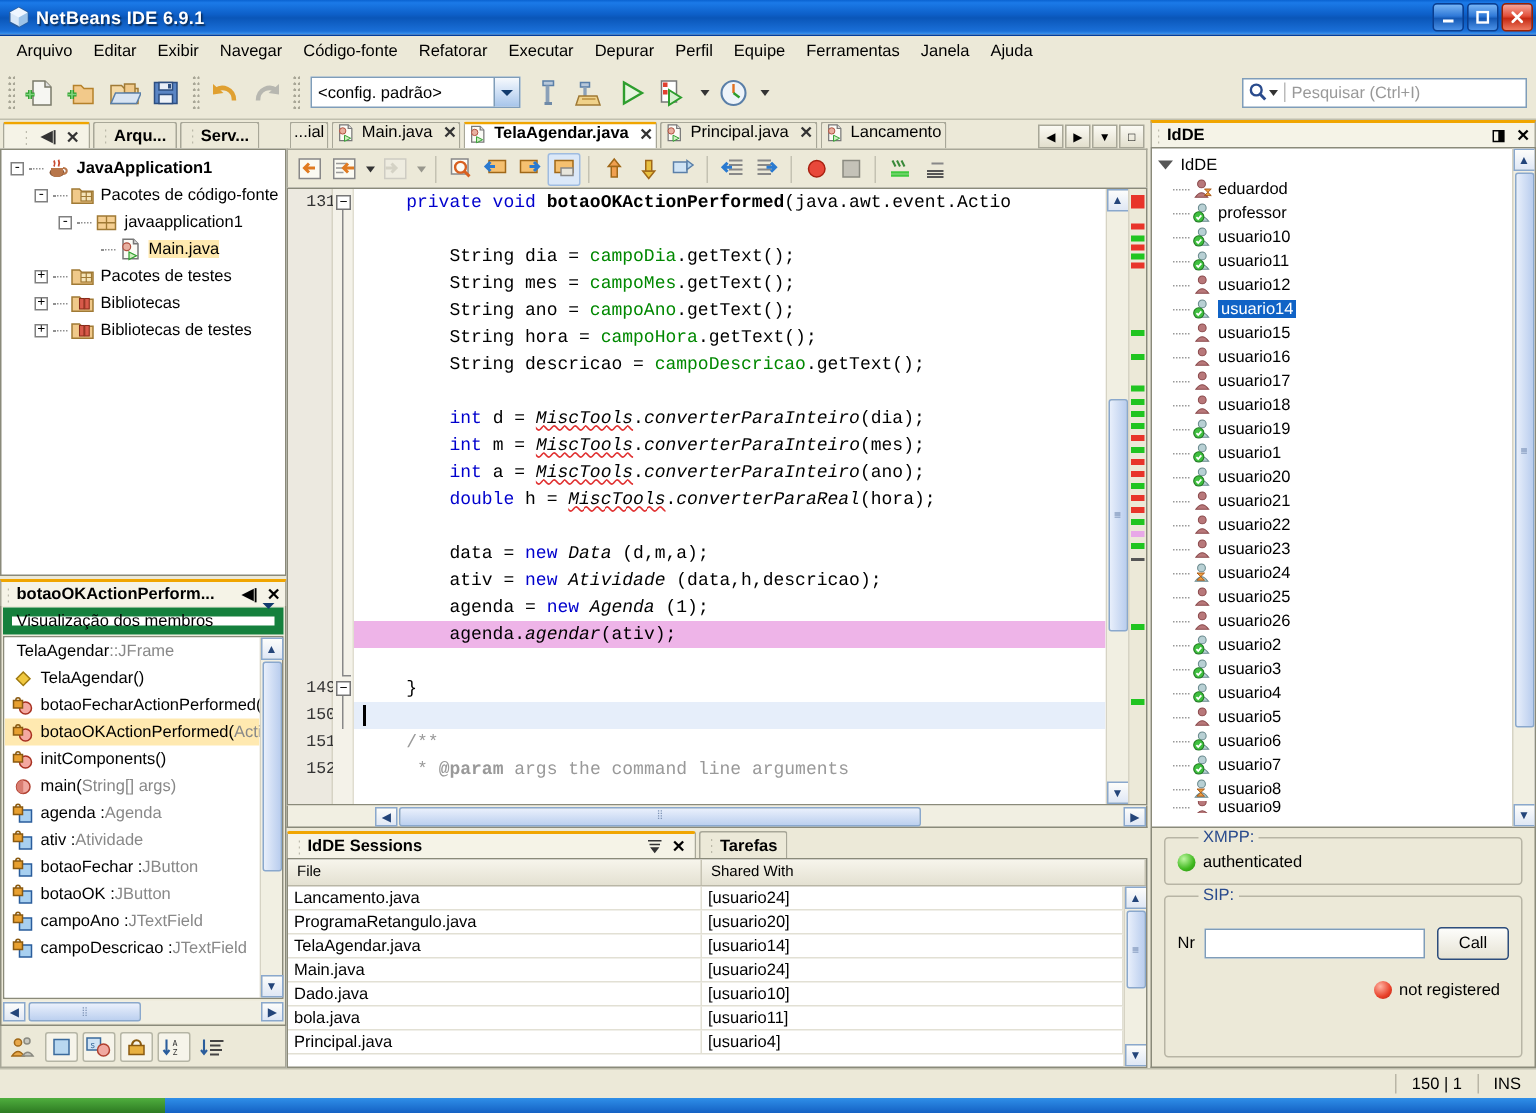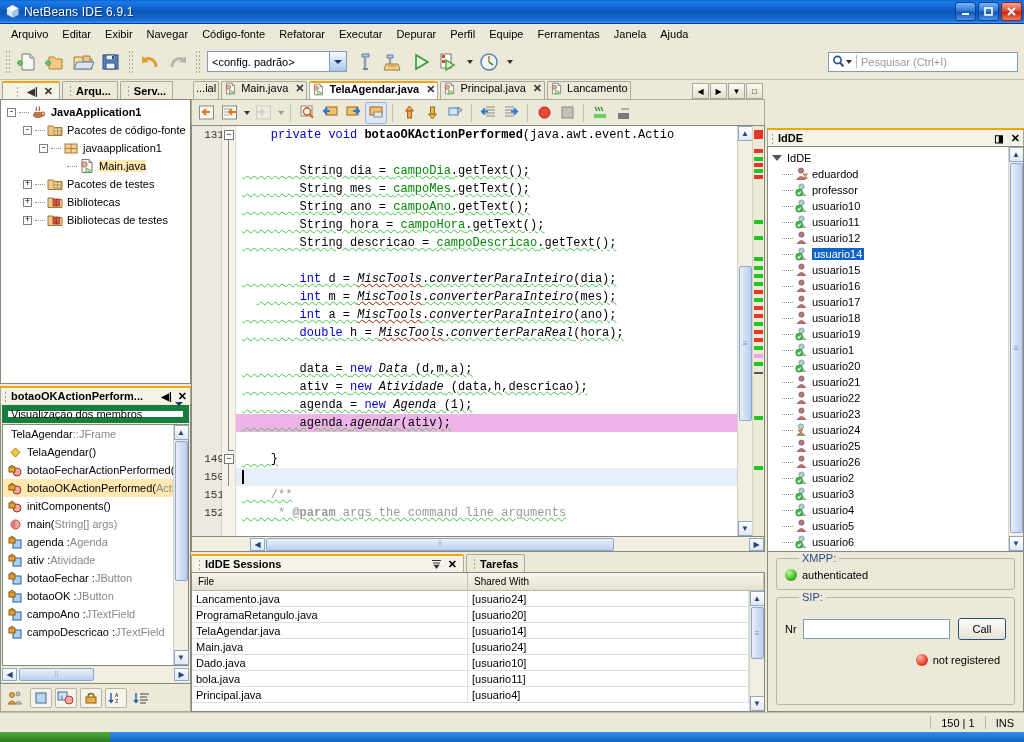--- a/index.html
+++ b/index.html
@@ -16,21 +16,21 @@
     height:24px; flex:0 0 24px;
     background:linear-gradient(180deg,#0a62d0 0%,#1b7ae8 8%,#0d5fc8 42%,#0a56b8 52%,#1a6fd8 90%,#3e97f0 100%);
     display:flex; align-items:center; padding:0 2px 0 4px; color:#fff;
     border-bottom:1px solid #003c9d;
   }
   .titlebar .tb-icon {
     width:16px;height:16px;margin-right:4px;flex:0 0 16px;
     display:flex;align-items:center;justify-content:center;
   }
   .titlebar .tb-title {
-    font-weight:normal; font-size:12px; letter-spacing:.2px;
+    font-weight:bold; font-size:12px; letter-spacing:.2px;
     text-shadow:1px 1px 1px rgba(0,0,0,.55); flex:1 1 auto;
   }
   .winbtns { display:flex; gap:2px; align-items:center; }
   .winbtn {
     width:21px;height:19px;border-radius:3px;border:1px solid #0b3e8f;
     display:flex;align-items:center;justify-content:center;
     font-size:10px;font-weight:bold;color:#fff;
     background:linear-gradient(180deg,#7ab6f5,#2f79d8 45%,#1458b4 55%,#4b92e8);
   }
   .winbtn.close { background:linear-gradient(180deg,#f5a59a,#e2503a 45%,#c62a13 55%,#ef7a60); border-color:#9c2000; }
@@ -140,21 +140,21 @@
   .codearea { flex:1 1 auto;position:relative;overflow:hidden;background:#fff;min-width:0; }
   .cline { height:18px;line-height:18px;font-family:"Liberation Mono",monospace;font-size:12px;white-space:pre; padding-left:6px;}
   .kw { color:#0000cd; }
   .mth { color:#000; font-weight:bold; }
   .fld { color:#008800; }
   .ital { font-style:italic; color:#000; }
   .cmt { color:#999; }
   .cmt b { color:#999; }
   .hlline { background:#eeb4e8; }
   .curline { background:#e6eefa; }
-  .uwave { text-decoration: underline; text-decoration-style: wavy; text-decoration-color:#3ec93e; text-decoration-thickness:1px; }
+  .uwave { text-decoration-style: wavy; text-decoration-color:#3ec93e; text-decoration-thickness:1px; }
   .uwr { text-decoration: underline; text-decoration-style: wavy; text-decoration-color:#e03030; text-decoration-thickness:1px; }
   .vscroll { width:15px;flex:0 0 15px;background:#f1efe2;border-left:1px solid #d6d3c4;display:flex;flex-direction:column;align-items:center; }
   .vsbtn { width:15px;height:15px;background:linear-gradient(180deg,#fdfdfb,#dfe7f5);border:1px solid #8aa8cd;display:flex;align-items:center;justify-content:center;font-size:8px;color:#24457a; }
   .vsthumb { width:13px;background:linear-gradient(90deg,#e8effb,#b9cdee);border:1px solid #8aa8cd;border-radius:2px; }
   .errstripe { width:12px;flex:0 0 12px;background:#ece9d8;position:relative;border-left:1px solid #d6d3c4; }
   .mark { position:absolute;left:1px;width:9px;height:4px; }
   .hscroll { height:15px;flex:0 0 15px;background:#f1efe2;display:flex;align-items:center;border:1px solid #8a8a7a;border-top:none; }
   .hsbtn { width:15px;height:13px;background:linear-gradient(180deg,#fdfdfb,#dfe7f5);border:1px solid #8aa8cd;display:flex;align-items:center;justify-content:center;font-size:8px;color:#24457a; }
   .hsthumb { height:13px;background:linear-gradient(180deg,#eaf0fc,#bcd0ef);border:1px solid #8aa8cd;border-radius:2px;display:flex;align-items:center;justify-content:center;color:#7e93b5;font-size:8px; }
 
@@ -167,21 +167,21 @@
   .btab .bicons { margin-left:auto;display:flex;gap:6px;padding-left:28px;align-items:center; }
   .tablewrap { flex:1 1 auto;background:#fff;border:1px solid #8a8a7a;display:flex;flex-direction:column;min-height:0;overflow:hidden; }
   .thead { height:18px;display:flex;background:linear-gradient(180deg,#f7f5ec,#e4e1d2);border-bottom:1px solid #b9b6a6;flex:0 0 18px; }
   .th { font-size:10px;display:flex;align-items:center;padding-left:6px;border-right:1px solid #c7c4b4; }
   .tbodywrap { flex:1 1 auto;display:flex;min-height:0; }
   .tbody { flex:1 1 auto;overflow:hidden; }
   .trow { height:16px;display:flex;border-bottom:1px solid #e2e0d4;font-size:11px; }
   .td { display:flex;align-items:center;padding-left:4px;border-right:1px solid #e2e0d4;overflow:hidden;white-space:nowrap; }
 
   
-  .rightcol { width:259px;flex:0 0 259px;display:flex;flex-direction:column;min-height:0;padding-left:2px;margin-top:48px; }
+  .rightcol { width:259px;flex:0 0 259px;display:flex;flex-direction:column;min-height:0;padding-left:2px; }
   .rhead { height:18px;flex:0 0 18px;display:flex;align-items:center;padding:0 3px;font-size:11px;font-weight:bold;background:#f5f3e7;border:1px solid #a8a798;border-bottom:none;border-top:2px solid #f0a500; }
   .rhead .grip { width:3px;height:11px;margin-right:4px;background-image:radial-gradient(circle,#a8a696 .6px,transparent .6px);background-size:3px 4px; }
   .rhead .ricons { margin-left:auto;display:flex;gap:7px;align-items:center; }
   .rlistwrap { flex:1 1 auto;background:#fff;border:1px solid #8a8a7a;display:flex;min-height:0;overflow:hidden; }
   .rlist { flex:1 1 auto;overflow:hidden;padding:2px 0 0 2px; }
   .urow { height:16px;display:flex;align-items:center;white-space:nowrap;font-size:11px; }
   .urow .dash { width:11px;flex:0 0 11px;height:1px;border-top:1px dotted #999;margin-right:1px; }
   .urow .uicon { width:15px;height:15px;flex:0 0 15px;margin-right:3px;display:flex;align-items:center;justify-content:center; }
   .urow .ulabel.sel { background:#1063c6;color:#fff;padding:0 2px; }
   .rootrow { height:17px;display:flex;align-items:center;font-size:11px;padding-left:2px; }

